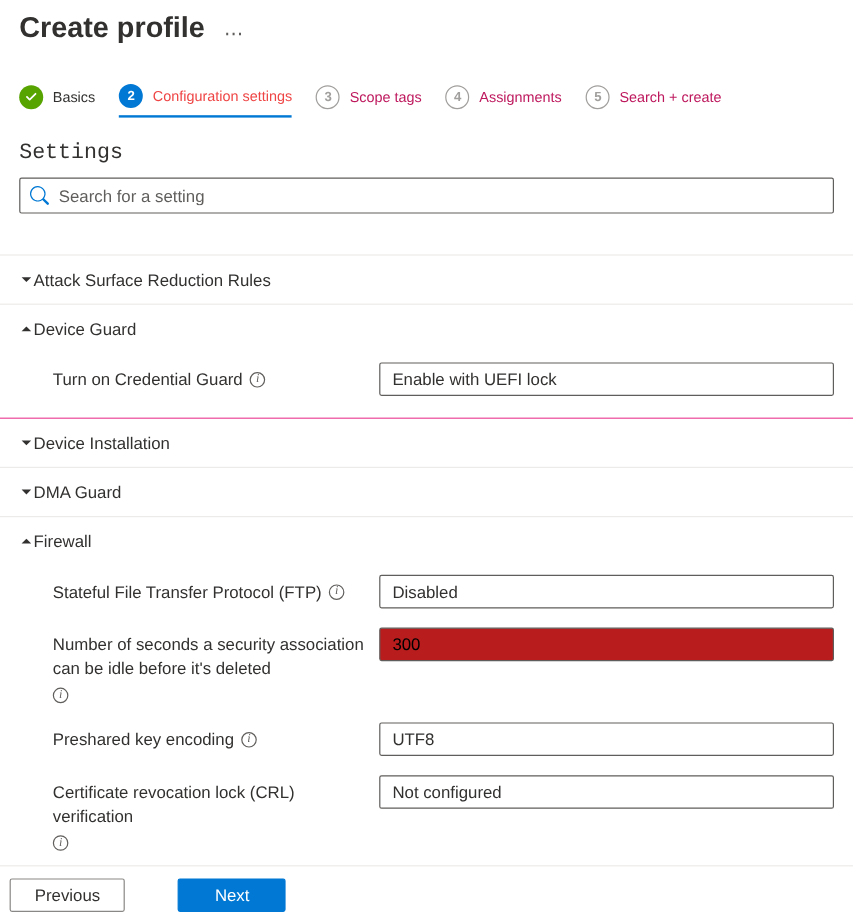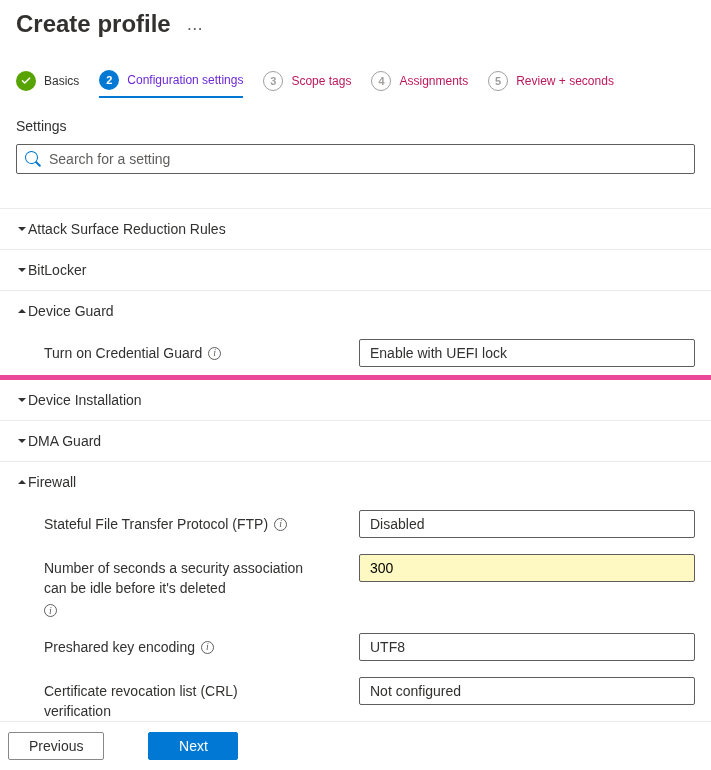--- a/index.html
+++ b/index.html
@@ -64,27 +64,28 @@
     .step-inactive .step-indicator {
       border: 1px solid #a19f9d;
       color: #a19f9d;
       background: #ffffff;
     }
     .step-label { font-size: 12px; }
     .step-completed .step-label { color: #323130; }
     .step-active {
       border-bottom: 2px solid #0078d4;
     }
-    .step-active .step-label { color: #6d28d9; font-weight: 400; }
+    .step-active .step-label { color: #ef4444; font-weight: 400; }
     .step-inactive .step-label { color: #be185d; }
 
     .section-title {
       padding: 14px 16px 10px 16px;
-      font-size: 14px;
+      font-size: 18px;
       color: #323130;
+      font-family: Liberation Mono, monospace;
     }
     .search-wrap {
       margin: 0 16px;
     }
     .search-box {
       display: flex;
       align-items: center;
       border: 1px solid #605e5c;
       border-radius: 2px;
       padding: 4px 8px;
@@ -147,42 +148,42 @@
       border-radius: 50%;
       display: inline-flex;
       align-items: center;
       justify-content: center;
       font-size: 10px;
       color: #605e5c;
       font-style: italic;
       font-family: Georgia, serif;
       flex-shrink: 0;
     }
-    .setting-control { flex: 1; margin-left: 43px; }
+    .setting-control { flex: 1; }
     .dropdown {
       border: 1px solid #605e5c;
       border-radius: 2px;
       padding: 5px 10px;
       font-size: 14px;
       background: #ffffff;
       display: flex;
       align-items: center;
       justify-content: space-between;
       cursor: pointer;
     }
     .input-text {
       border: 1px solid #605e5c;
       border-radius: 2px;
       padding: 5px 10px;
       font-size: 14px;
       width: 100%;
       font-family: inherit;
-      background: #fef9c3;
-    }
-    .cat-block-end { border-bottom: 5px solid #ec4899; padding-bottom: 0;}
+      background: #b91c1c;
+    }
+    .cat-block-end { border-bottom: 1px solid #ec4899; padding-bottom: 10px;}
 
     .footer {
       position: absolute;
       bottom: 0;
       left: 0;
       right: 0;
       border-top: 1px solid #edebe9;
       padding: 10px 8px;
       display: flex;
       gap: 26px;
@@ -232,21 +233,21 @@
   <div class="step step-inactive">
     <span class="step-indicator">3</span>
     <span class="step-label">Scope tags</span>
   </div>
   <div class="step step-inactive">
     <span class="step-indicator">4</span>
     <span class="step-label">Assignments</span>
   </div>
   <div class="step step-inactive">
     <span class="step-indicator">5</span>
-    <span class="step-label">Review + seconds</span>
+    <span class="step-label">Search + create</span>
   </div>
 </div>
 
 <div class="section-title">Settings</div>
 
 <div class="search-wrap">
   <div class="search-box">
     <svg viewBox="0 0 16 16">
         <path d="M11.742 10.344a6.5 6.5 0 1 0-1.397 1.398l3.728 3.727a1 1 0 0 0 1.414-1.414l-3.745-3.711zM12 6.5a5.5 5.5 0 1 1-11 0 5.5 5.5 0 0 1 11 0z"></path>
       </svg>
@@ -258,28 +259,20 @@
 
   <div class="cat-row">
     <span class="chevron">
         <svg viewBox="0 0 12 12">
           <path d="M2 4l4 4 4-4z"></path>
         </svg>
       </span>
     <span class="cat-label">Attack Surface Reduction Rules</span>
   </div>
 
-  <div class="cat-row">
-    <span class="chevron">
-        <svg viewBox="0 0 12 12">
-          <path d="M2 4l4 4 4-4z"></path>
-        </svg>
-      </span>
-    <span class="cat-label">BitLocker</span>
-  </div>
 
   <div class="cat-row" style="border-bottom:none;">
     <span class="chevron">
         <svg viewBox="0 0 12 12">
           <path d="M2 8l4-4 4 4z"></path>
         </svg>
       </span>
     <span class="cat-label">Device Guard</span>
   </div>
   <div class="cat-block-end">
@@ -349,21 +342,21 @@
         <span class="info-icon">i</span>
       </div>
       <div class="setting-control">
         <div class="dropdown">
           <span>UTF8</span>
         </div>
       </div>
     </div>
     <div class="setting-row">
       <div class="setting-label-wrap">
-        <span class="setting-label">Certificate revocation list (CRL) verification</span>
+        <span class="setting-label">Certificate revocation lock (CRL) verification</span>
         <span class="info-icon">i</span>
       </div>
       <div class="setting-control">
         <div class="dropdown">
           <span>Not configured</span>
         </div>
       </div>
     </div>
   </div>
 

